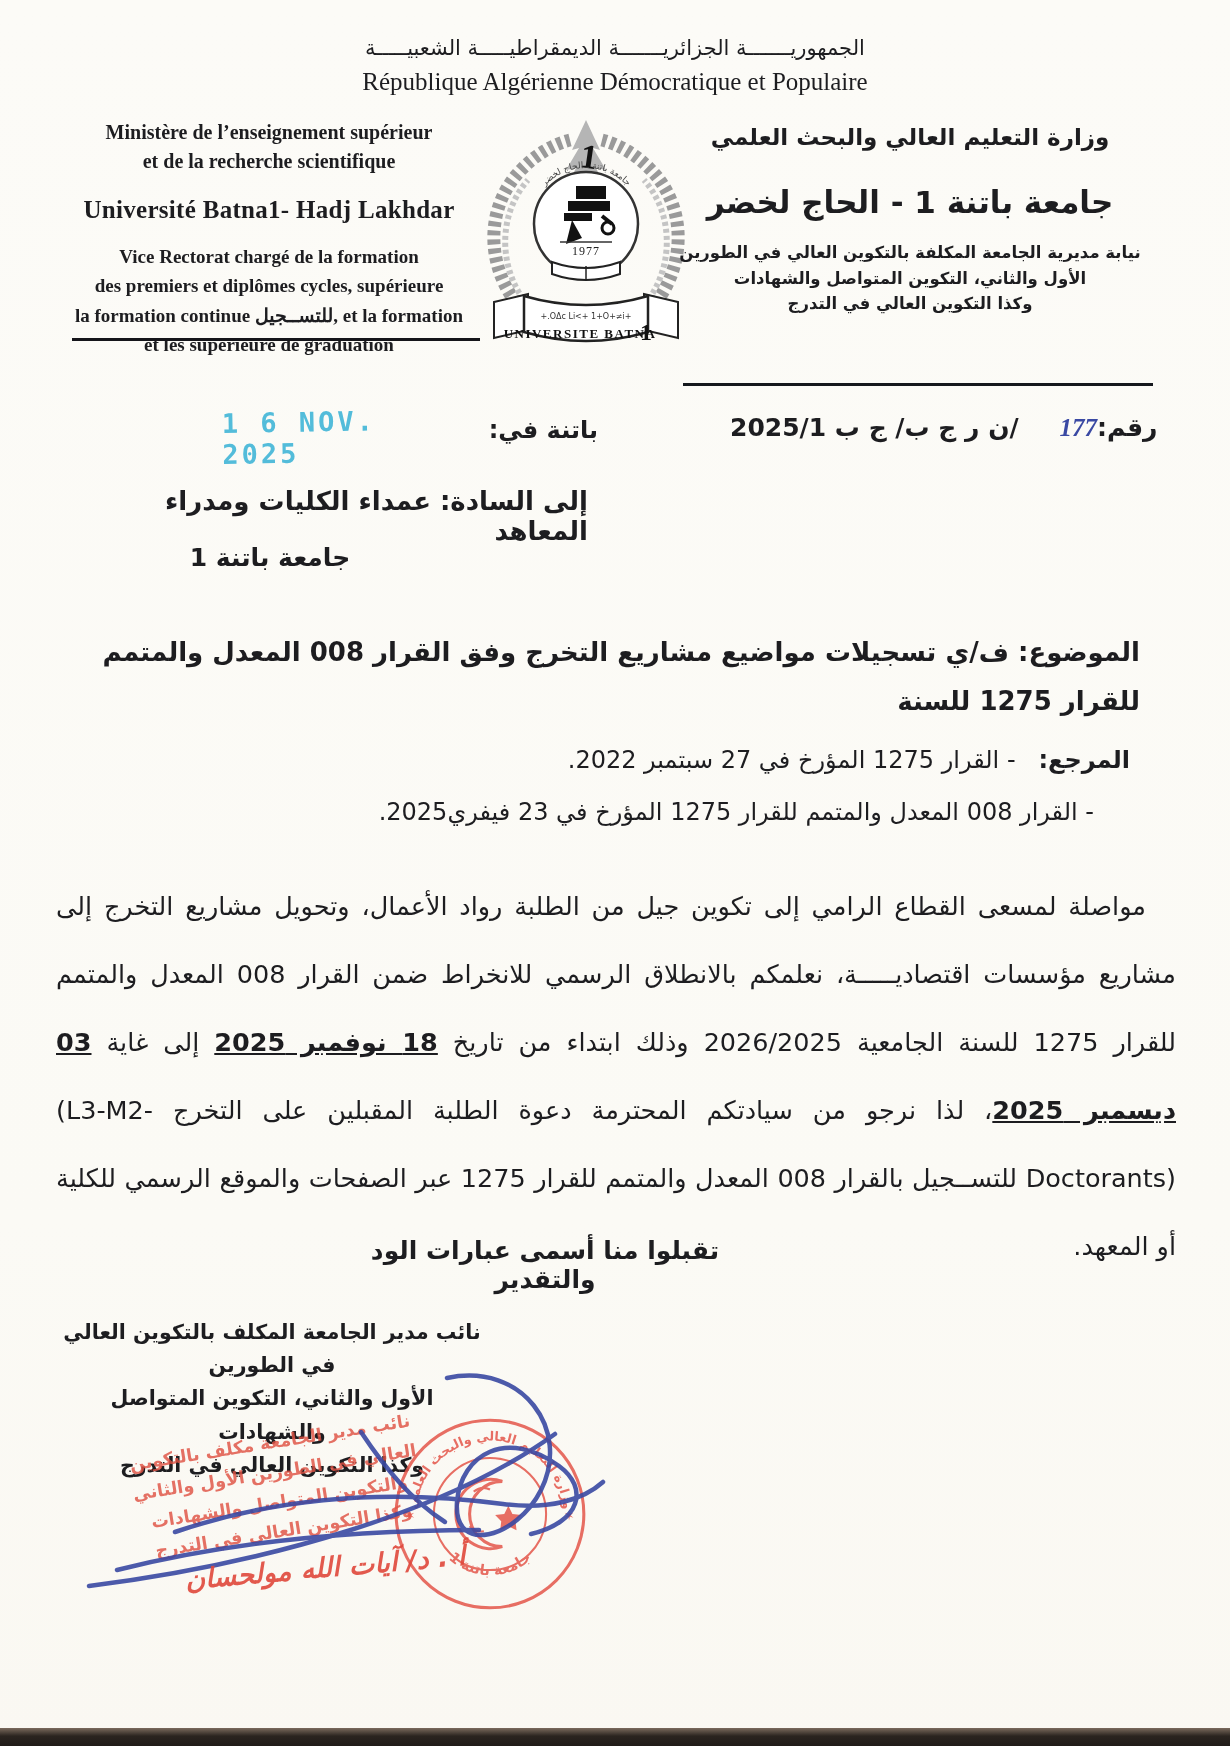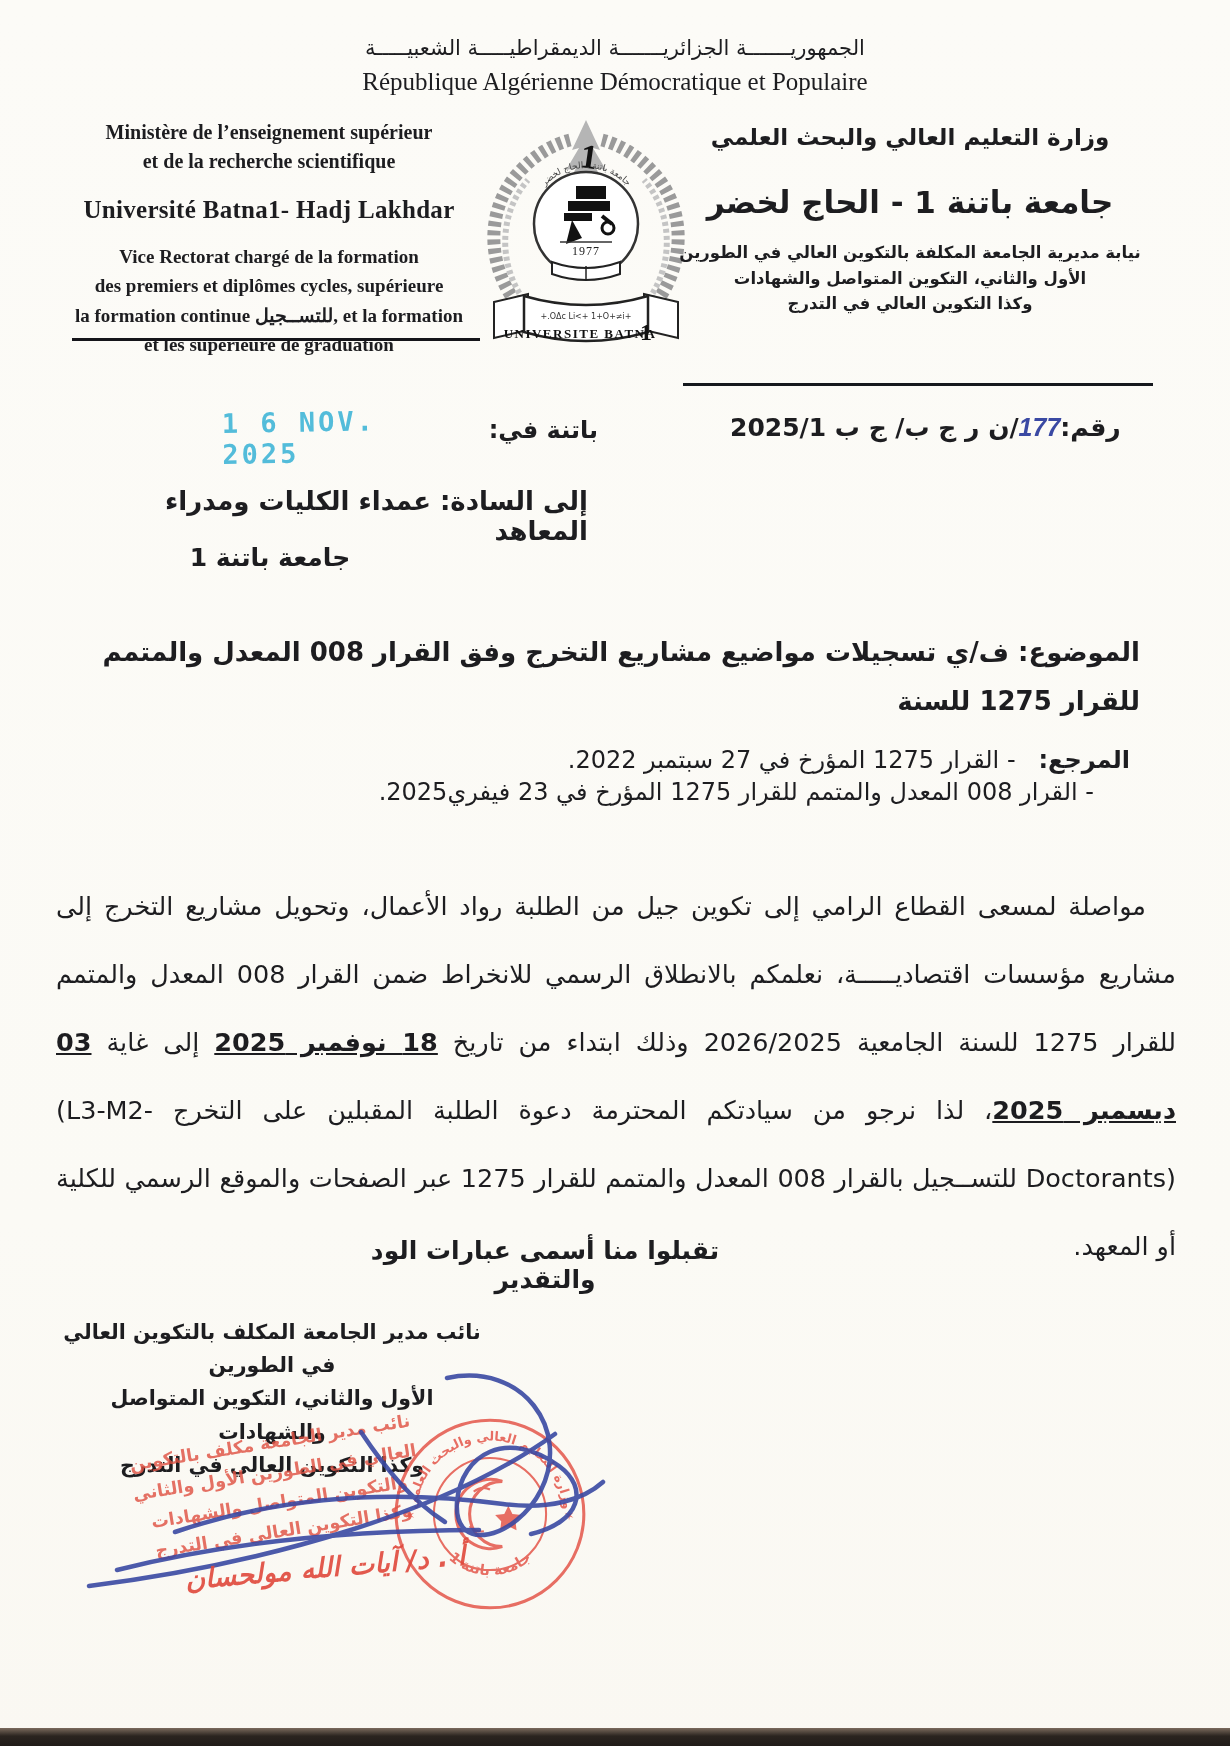--- a/index.html
+++ b/index.html
@@ -24,35 +24,35 @@
 
   .hdr-right{top:124px;left:668px;width:484px;}
   .hdr-right .min{font-size:23px;font-weight:bold;}
   .hdr-right .uni{font-size:31px;font-weight:bold;margin-top:34px;}
   .hdr-right .svc{font-size:16.5px;font-weight:bold;line-height:1.55;margin-top:20px;}
   .rule-right{top:383px;left:683px;width:470px;height:3px;background:#15181d;}
 
   .logo-wrap{top:116px;left:468px;width:236px;height:240px;}
 
   .ref-line{top:413px;left:730px;width:430px;font-size:25px;font-weight:bold;text-align:left;}
-  .ref-line .hand{color:#3a49a3;font-family:Liberation Sans, sans-serif;font-style:italic;letter-spacing:1px;}
+  .ref-line .hand{color:#3a49a3;font-family:Liberation Serif, serif;font-style:italic;letter-spacing:1px;margin-left:41px;}
   .date-line{top:416px;left:468px;width:130px;font-size:24px;font-weight:bold;}
   .date-stamp{top:406px;left:222px;width:230px;font-size:27px;font-weight:bold;color:#45b7d8;
               letter-spacing:3px;transform:rotate(-1deg);font-family:"DejaVu Sans Mono","DejaVu Sans",monospace;opacity:.92;}
 
   .addr1{top:486px;left:68px;width:520px;font-size:26px;font-weight:bold;text-align:right;}
   .addr2{top:543px;left:120px;width:300px;font-size:25px;font-weight:bold;text-align:center;}
 
   .subject{top:628px;left:92px;width:1048px;font-size:26px;font-weight:bold;line-height:1.9;}
   .subject .l1{text-align:right;}
   .subject .l2{text-align:center;}
 
   .refs{top:748px;left:268px;width:862px;font-size:24px;line-height:1.0;}
   .refs .lbl{font-weight:bold;}
-  .refs .it2{margin-top:8px;padding-right:36px;}
+  .refs .it2{margin-top:28px;padding-right:36px;}
 
   .body-par{top:872px;left:56px;width:1120px;font-size:25.5px;line-height:68px;
             text-align:justify;text-indent:30px;}
   .date-em{font-weight:bold;text-decoration:underline;}
 
   .closing{top:1236px;left:345px;width:400px;font-size:25px;font-weight:bold;text-align:center;}
 
   .sig-title{top:1316px;left:60px;width:424px;font-size:20.5px;font-weight:bold;line-height:1.62;text-align:center;}
 
   .fn-stamp{top:1428px;left:118px;width:318px;color:#e05244;font-size:17.5px;font-weight:bold;

